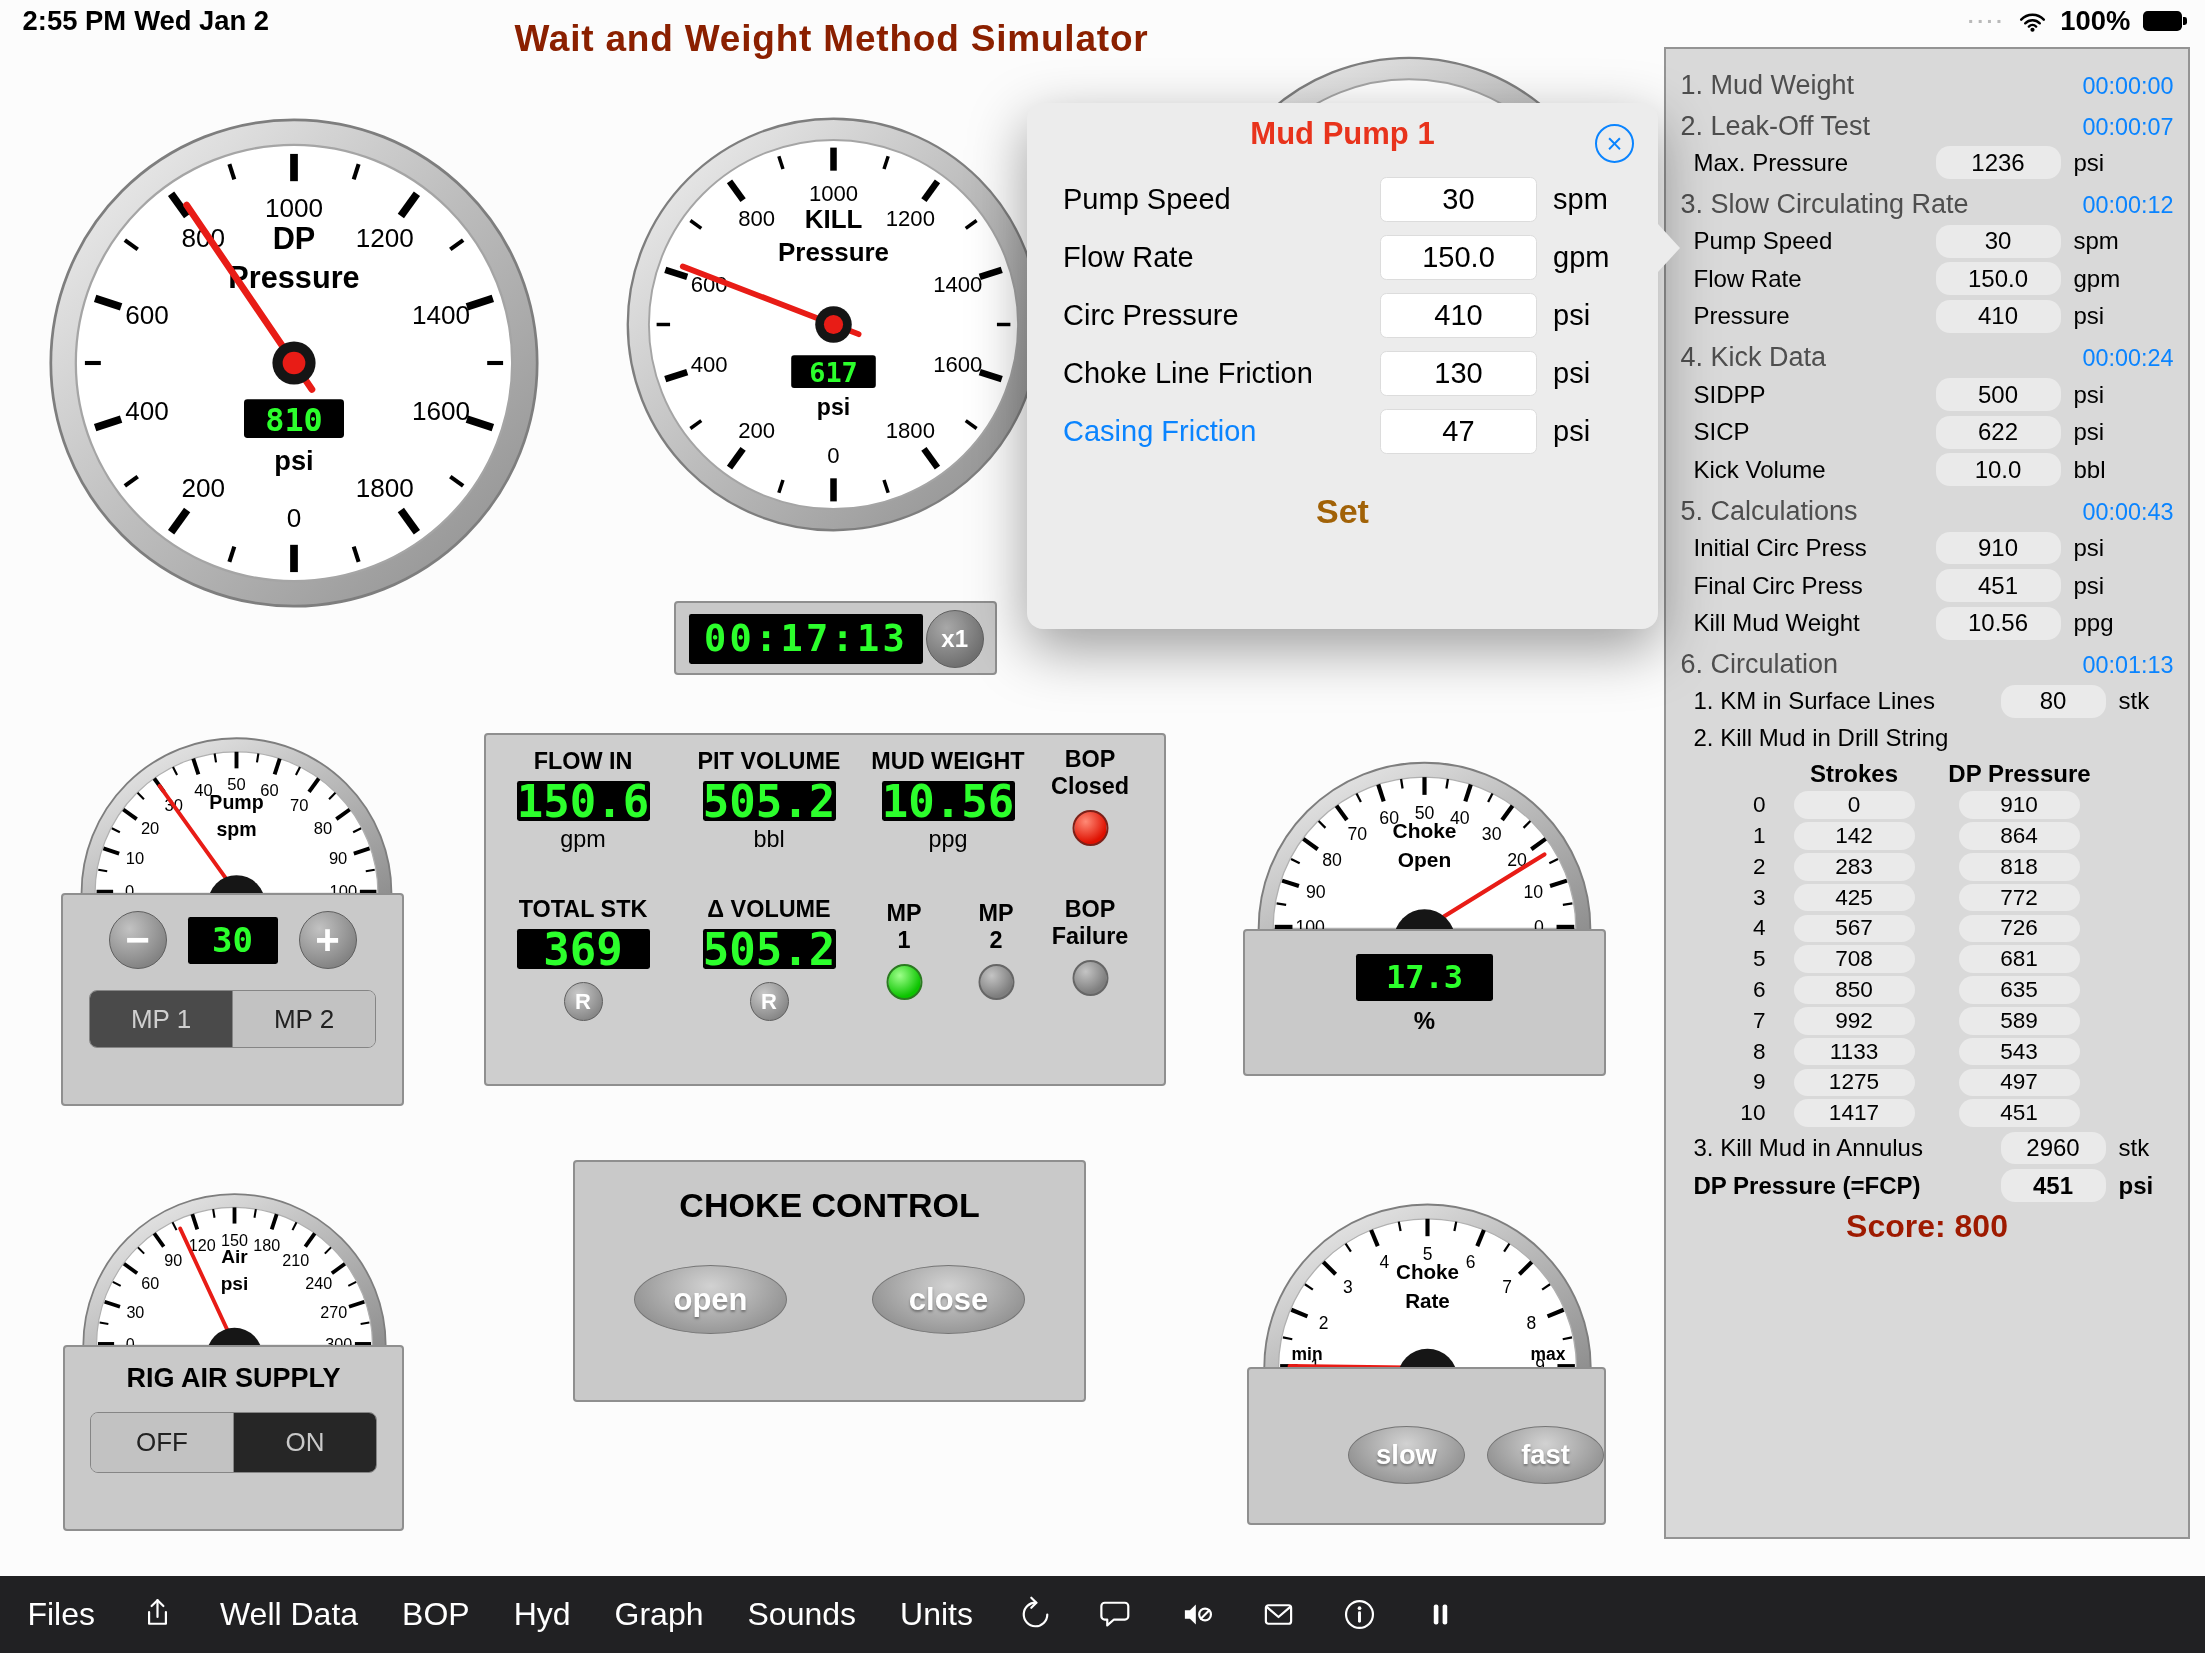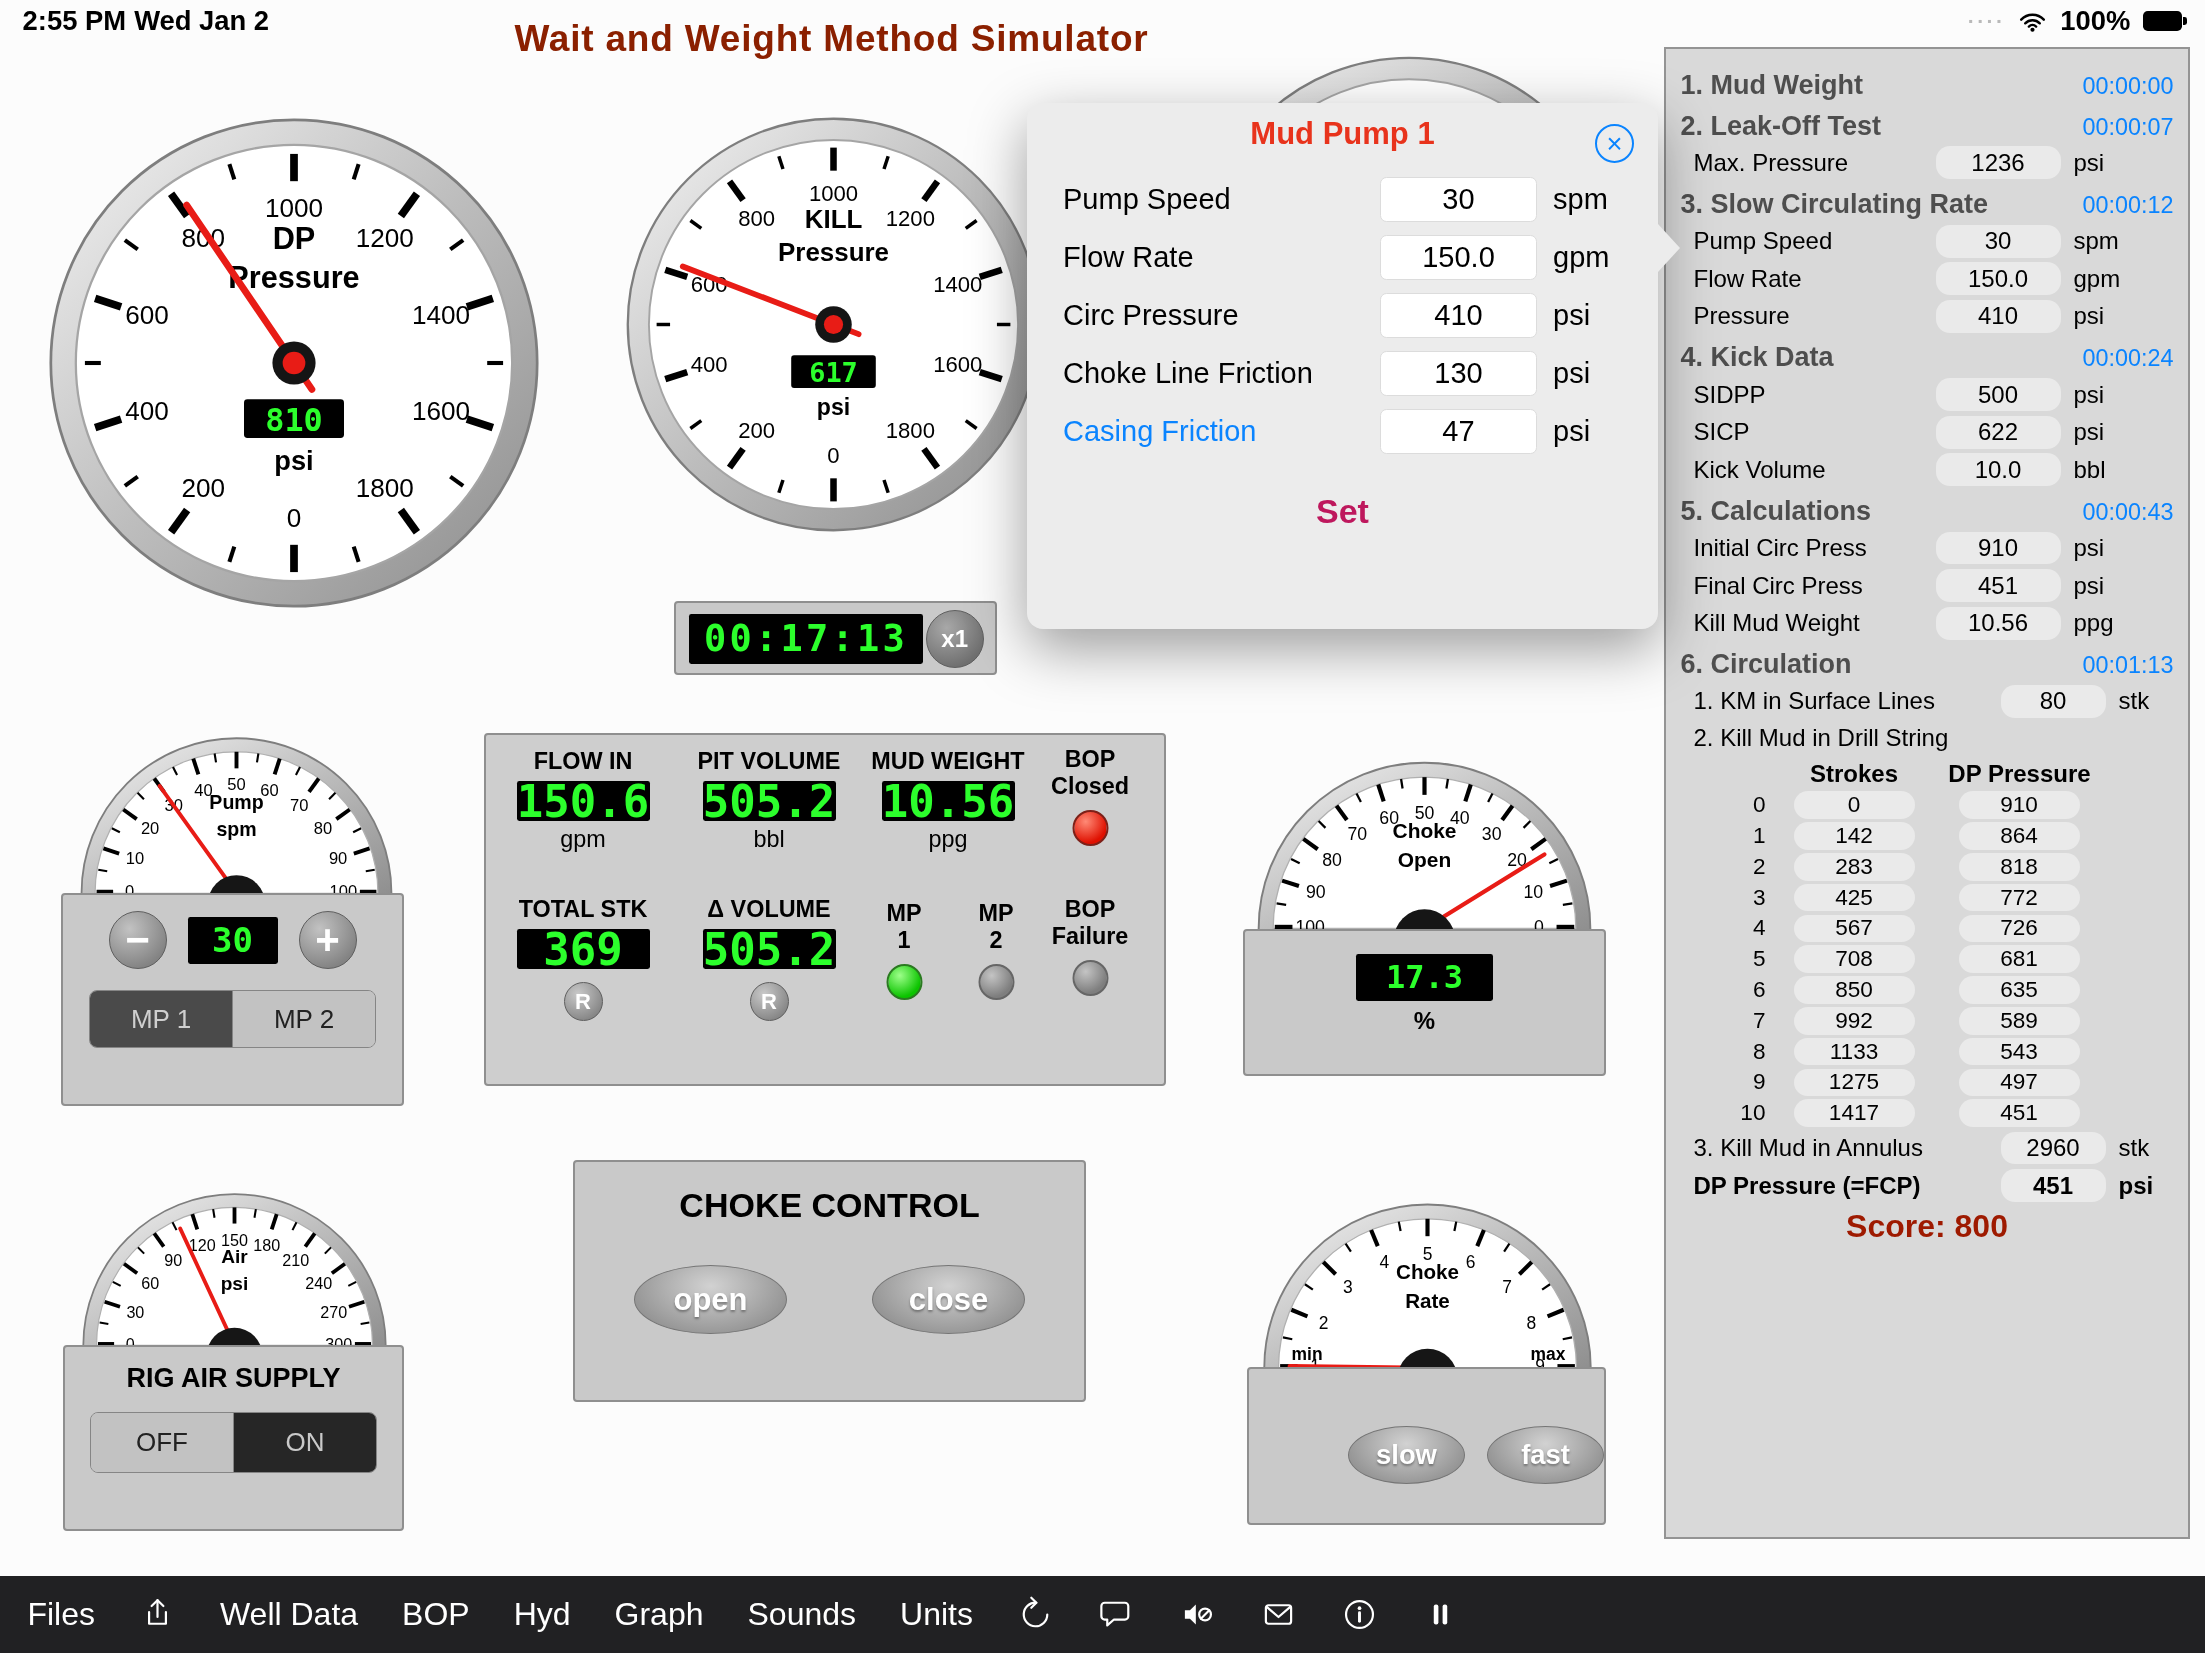--- a/index.html
+++ b/index.html
@@ -68,21 +68,21 @@
 
   #rig-air-label{text-align:center;margin-top:16px;font-size:27px;font-weight:600}
   #rig-air-seg{margin-top:18px;height:61px}
 
   #choke-open-lcd{width:137px;height:47px;font-size:32px;margin:22.6px auto 0}
   #choke-open-unit{text-align:center;font-size:24px;margin-top:6.5px;font-weight:600}
 
   
   #sidebar{position:absolute;left:1664px;top:47px;width:526px;height:1492px;background:#d9d9d9;border:2.4px solid #949494;padding:11.3px 14.5px;z-index:10}
   .sb-header{display:flex;justify-content:space-between;align-items:baseline;margin-top:9.7px}
-  .sb-title{font-size:27px;font-weight:bold;color:#4e4e4e}
+  .sb-title{font-size:27px;font-weight:normal;color:#4e4e4e}
   .sb-time{font-size:23.4px;color:#0a84ff}
   .sb-row{display:flex;align-items:center;margin:4.8px 0 4.8px 13px}
   .sb-label{width:242px;font-size:24px}
   .sb-row.wide .sb-label{width:307px}
   .sb-row.bold .sb-label,.sb-row.bold .sb-box,.sb-row.bold .sb-unit{font-weight:bold}
   .sb-box{width:125px;background:#eaeaea;border-radius:14px;text-align:center;font-size:24px;padding:2.4px 0}
   .sb-row.wide .sb-box{width:105px}
   .sb-unit{margin-left:13px;font-size:24px}
   .sb-sub{font-size:24px;margin:6.5px 0 1.6px 13px}
   .sb-theader{display:flex;margin:8px 0 1.6px 0}
@@ -100,21 +100,21 @@
   #popover-arrow{position:absolute;right:-22px;top:121px;width:0;height:0;border-top:24px solid transparent;border-bottom:24px solid transparent;border-left:22.6px solid #ececec}
   #pop-close{position:absolute;top:21px;right:24px;width:39px;height:39px;border:2.4px solid #0a84ff;border-radius:50%;color:#0a84ff;font-size:27.4px;display:flex;align-items:center;justify-content:center;line-height:1}
   #pop-title{text-align:center;margin-top:24px;font-size:32px;font-weight:bold}
   #pop-subtitle{text-align:center;margin-top:13px;font-size:31px;font-weight:bold;color:#e8331c}
   #pop-rows{margin-top:18px;padding:0 36px}
   .pop-row{display:flex;align-items:center;height:58px}
   .pop-label{flex:1;font-size:29px}
   .pop-label.link{color:#0a84ff}
   .pop-input{width:157px;height:45px;background:#fff;border:0.8px solid #dcdcdc;border-radius:6.5px;display:flex;align-items:center;justify-content:center;font-size:29px}
   .pop-unit{width:69px;margin-left:16px;font-size:29px}
-  #pop-set{text-align:center;margin-top:32px;font-size:34px;font-weight:bold;color:#be185d}
+  #pop-set{text-align:center;margin-top:32px;font-size:34px;font-weight:bold;color:#a16207}
 
   
   #toolbar{position:absolute;left:0;top:1576px;width:2205px;height:77px;background:#212123;display:flex;align-items:center;gap:44px;padding:0 27.4px;z-index:20}
   .tb-item{color:#fff;font-size:32px}
   .tb-item.icon svg{width:37px;height:37px;fill:none;stroke:#fff;stroke-width:2.6;stroke-linecap:round;stroke-linejoin:round;display:block}
 </style>
 </head>
 <body>
 
 <svg width="0" height="0" style="position:absolute">

